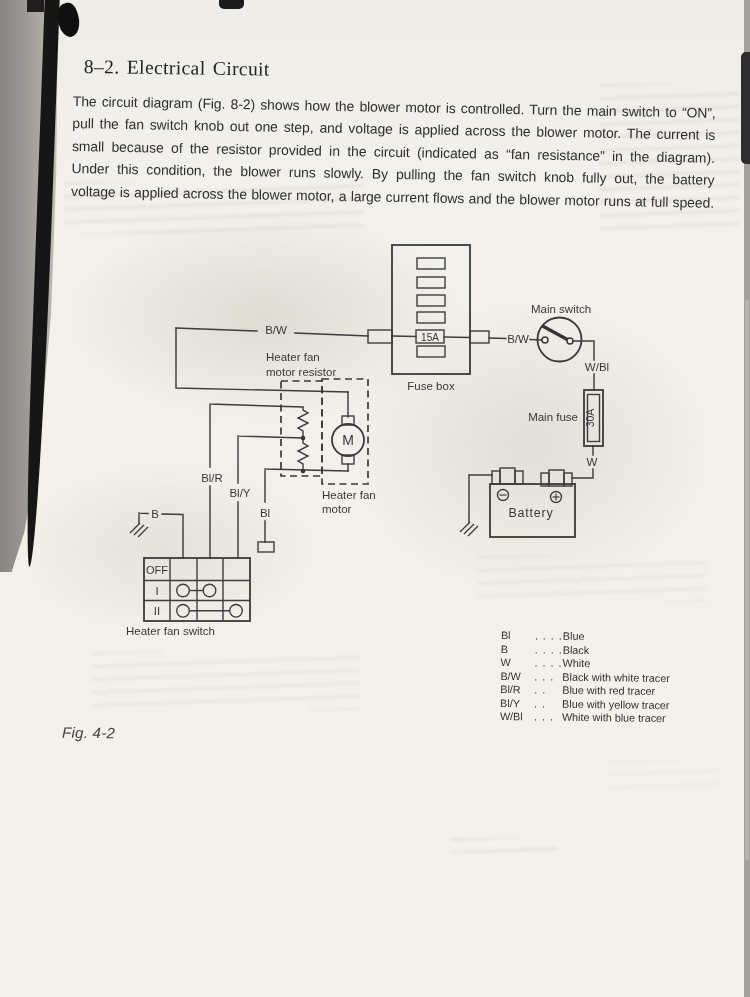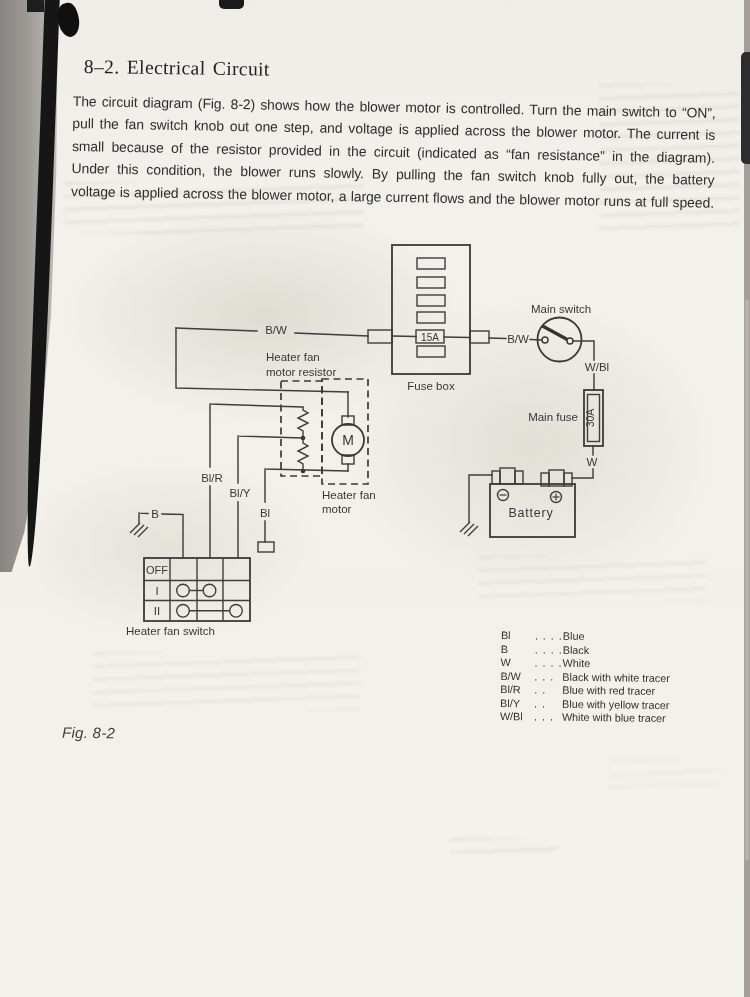--- a/index.html
+++ b/index.html
@@ -287,14 +287,14 @@
     <span class="lg-dots">. .</span>
     <span class="lg-name">Blue with yellow tracer</span>
   </div>
   <div class="lrow">
     <span class="lg-code">W/Bl</span>
     <span class="lg-dots">. . .</span>
     <span class="lg-name">White with blue tracer</span>
   </div>
 </div>
 
-<div class="abs figcap">Fig. 8-2</div>
+<div class="abs figcap">Fig. 4-2</div>
 <div class="abs pagenum">8—3</div>
 
 </body></html>

